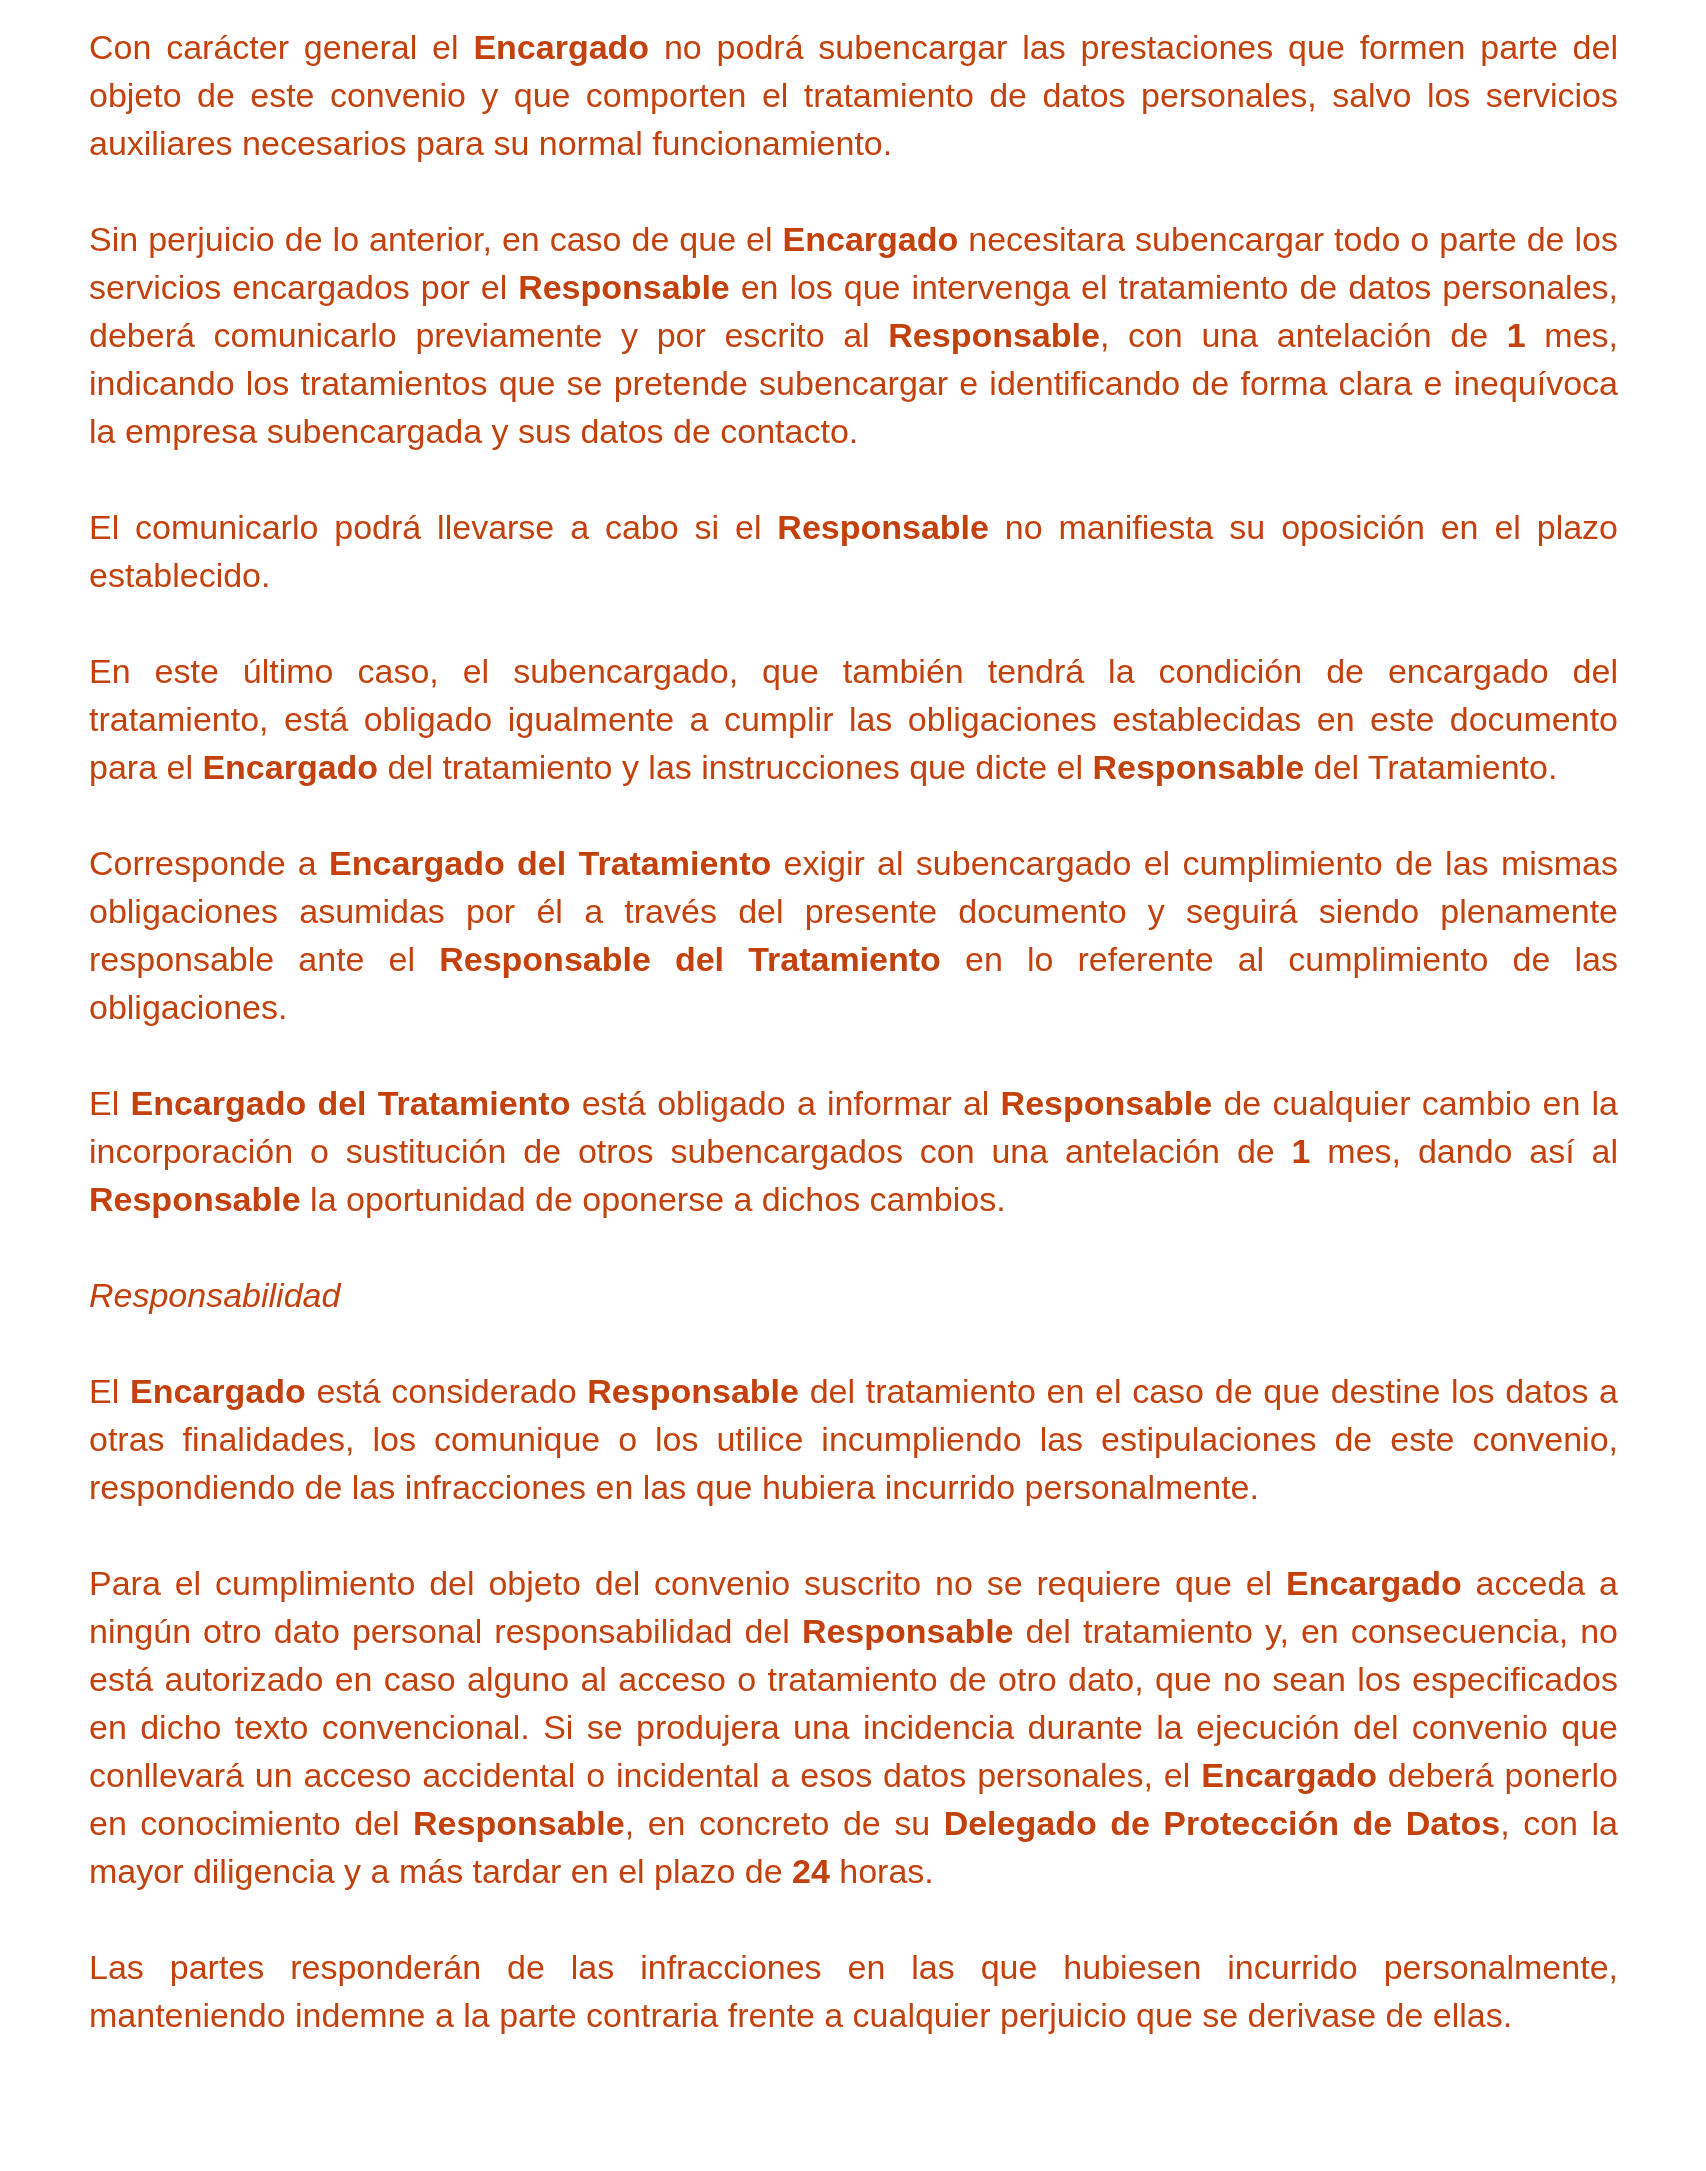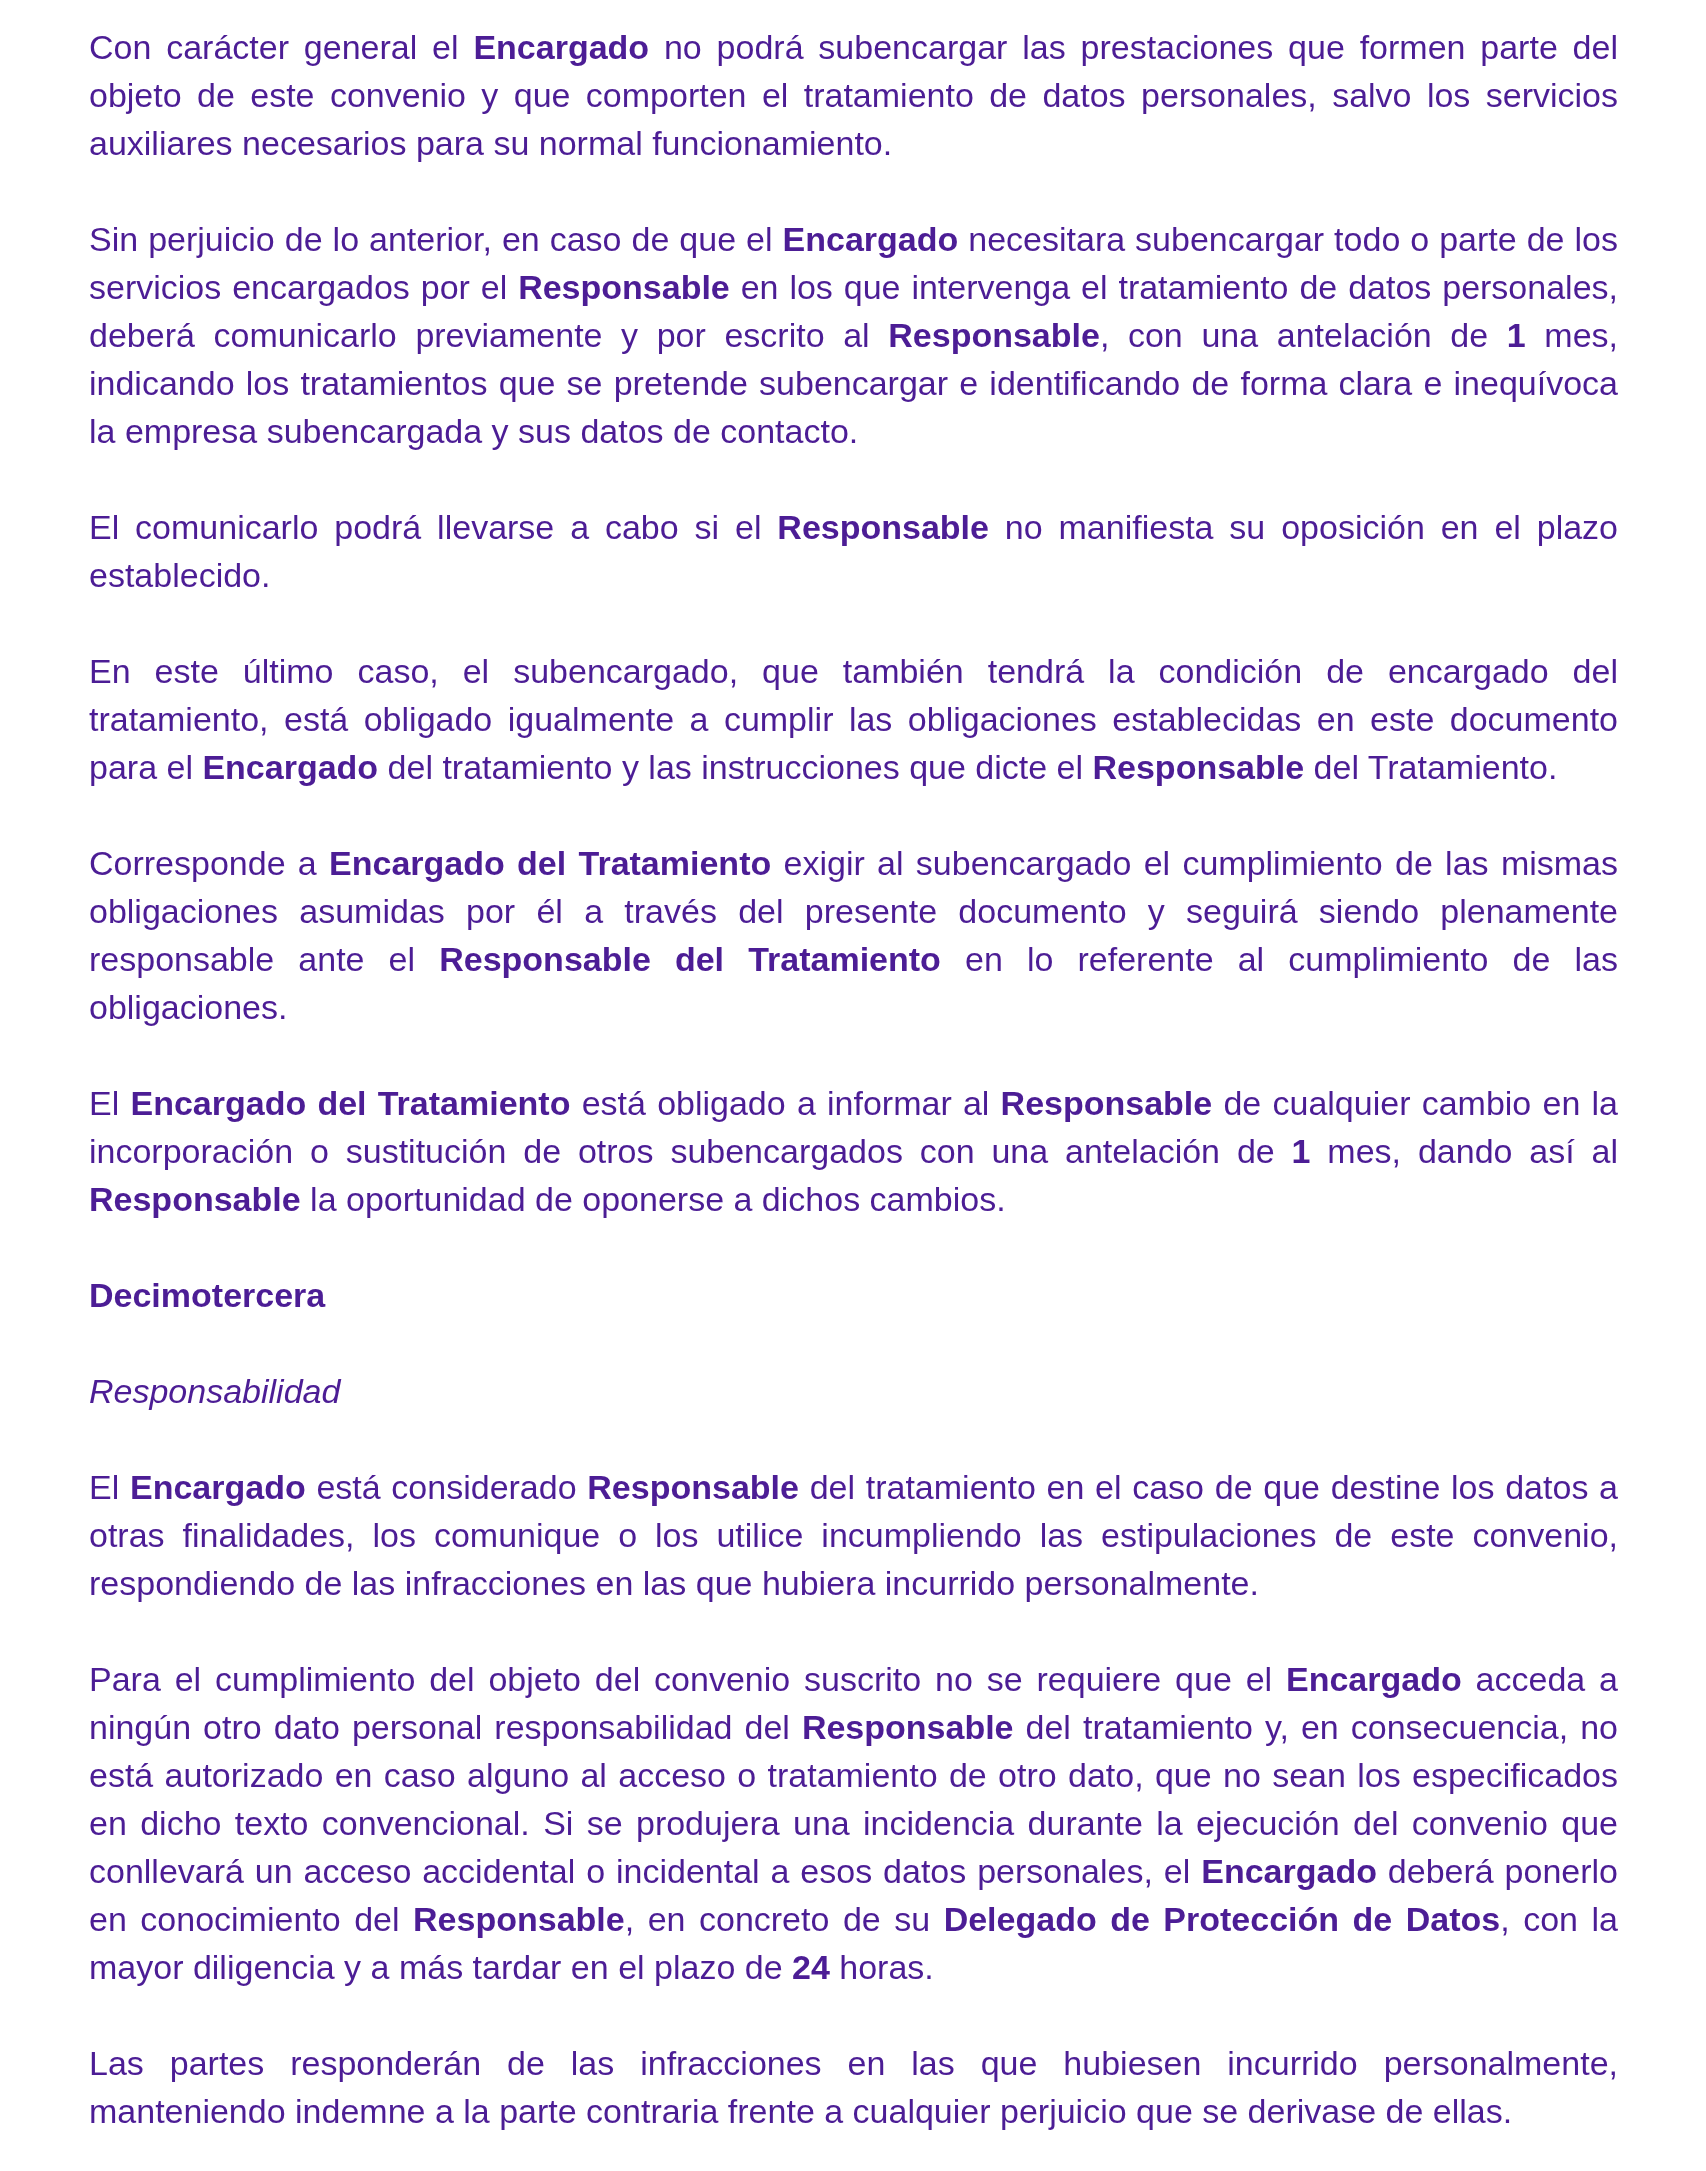--- a/index.html
+++ b/index.html
@@ -16,21 +16,21 @@
     font-family: "Liberation Sans", "DejaVu Sans", sans-serif;
     color: #000000;
   }
   .doc-content {
     width: 100%;
   }
   .doc-content p {
     margin: 0 0 48px 0;
     font-size: 34px;
     line-height: 48px;
-    color: #4c1d95;
+    color: #c2410c;
   }
   p.para {
     text-align: justify;
     text-justify: inter-word;
   }
   p.heading {
     text-align: left;
     font-weight: bold;
   }
   p.subheading {
@@ -44,20 +44,19 @@
 <body>
 
 <div class="page">
   <div class="doc-content" id="doc-content">
       <p class="para"><span>Con carácter general el </span><span class="run-bold">Encargado</span><span> no podrá subencargar las prestaciones que formen parte del objeto de este convenio y que comporten el tratamiento de datos personales, salvo los servicios auxiliares necesarios para su normal funcionamiento.</span></p>
       <p class="para"><span>Sin perjuicio de lo anterior, en caso de que el </span><span class="run-bold">Encargado</span><span> necesitara subencargar todo o parte de los servicios encargados por el </span><span class="run-bold">Responsable</span><span> en los que intervenga el tratamiento de datos personales, deberá comunicarlo previamente y por escrito al </span><span class="run-bold">Responsable</span><span>, con una antelación de </span><span class="run-bold">1</span><span> mes, indicando los tratamientos que se pretende subencargar e identificando de forma clara e inequívoca la empresa subencargada y sus datos de contacto.</span></p>
       <p class="para"><span>El comunicarlo podrá llevarse a cabo si el </span><span class="run-bold">Responsable</span><span> no manifiesta su oposición en el plazo establecido.</span></p>
       <p class="para"><span>En este último caso, el subencargado, que también tendrá la condición de encargado del tratamiento, está obligado igualmente a cumplir las obligaciones establecidas en este documento para el </span><span class="run-bold">Encargado</span><span> del tratamiento y las instrucciones que dicte el </span><span class="run-bold">Responsable</span><span> del Tratamiento.</span></p>
       <p class="para"><span>Corresponde a </span><span class="run-bold">Encargado del Tratamiento</span><span> exigir al subencargado el cumplimiento de las mismas obligaciones asumidas por él a través del presente documento y seguirá siendo plenamente responsable ante el </span><span class="run-bold">Responsable del Tratamiento</span><span> en lo referente al cumplimiento de las obligaciones.</span></p>
       <p class="para"><span>El </span><span class="run-bold">Encargado del Tratamiento</span><span> está obligado a informar al </span><span class="run-bold">Responsable</span><span> de cualquier cambio en la incorporación o sustitución de otros subencargados con una antelación de </span><span class="run-bold">1</span><span> mes, dando así al </span><span class="run-bold">Responsable</span><span> la oportunidad de oponerse a dichos cambios.</span></p>
-      <p class="heading"><span class="run-bold">Decimotercera</span></p>
       <p class="subheading"><span class="run-italic">Responsabilidad</span></p>
       <p class="para"><span>El </span><span class="run-bold">Encargado</span><span> está considerado </span><span class="run-bold">Responsable</span><span> del tratamiento en el caso de que destine los datos a otras finalidades, los comunique o los utilice incumpliendo las estipulaciones de este convenio, respondiendo de las infracciones en las que hubiera incurrido personalmente.</span></p>
       <p class="para"><span>Para el cumplimiento del objeto del convenio suscrito no se requiere que el </span><span class="run-bold">Encargado</span><span> acceda a ningún otro dato personal responsabilidad del </span><span class="run-bold">Responsable</span><span> del tratamiento y, en consecuencia, no está autorizado en caso alguno al acceso o tratamiento de otro dato, que no sean los especificados en dicho texto convencional. Si se produjera una incidencia durante la ejecución del convenio que conllevará un acceso accidental o incidental a esos datos personales, el </span><span class="run-bold">Encargado</span><span> deberá ponerlo en conocimiento del </span><span class="run-bold">Responsable</span><span>, en concreto de su </span><span class="run-bold">Delegado de Protección de Datos</span><span>, con la mayor diligencia y a más tardar en el plazo de </span><span class="run-bold">24</span><span> horas.</span></p>
       <p class="para"><span>Las partes responderán de las infracciones en las que hubiesen incurrido personalmente, manteniendo indemne a la parte contraria frente a cualquier perjuicio que se derivase de ellas.</span></p>
     </div>
 </div>
 
 
 </body></html>

